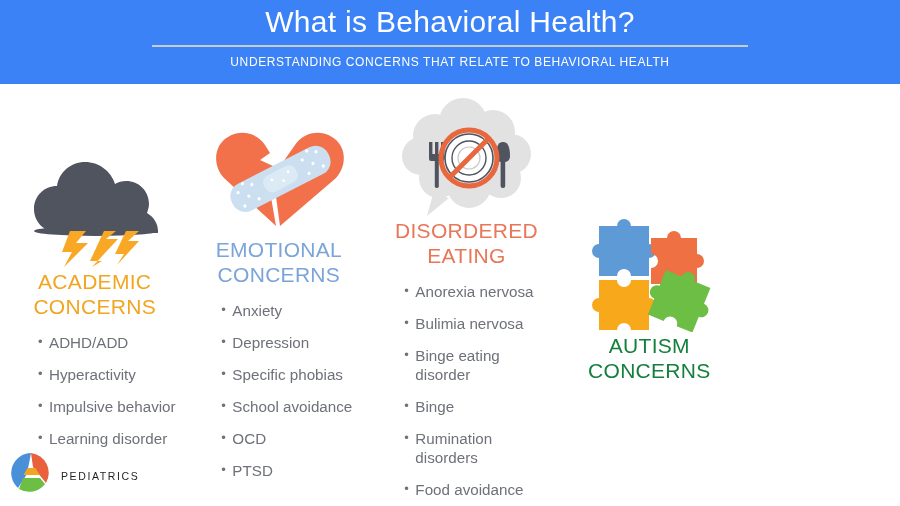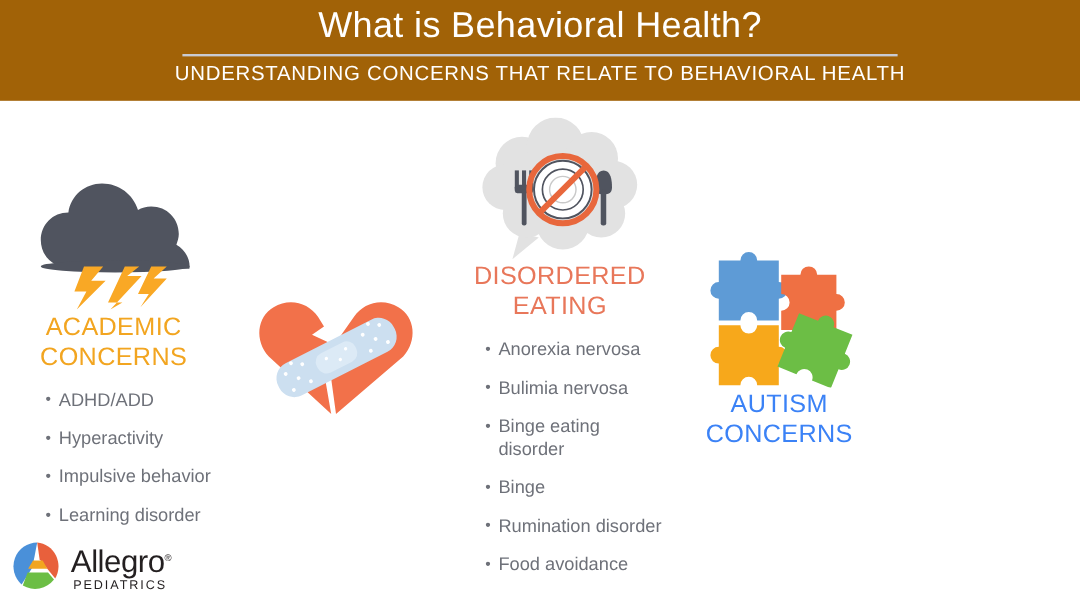--- a/index.html
+++ b/index.html
@@ -12,21 +12,21 @@
     height: 506px;
     font-family: "Liberation Sans", sans-serif;
     overflow: hidden;
     position: relative;
   }
 
   
   .header {
     width: 900px;
     height: 84px;
-    background: #a16207;
+    background: #3b82f6;
     position: relative;
     box-sizing: border-box;
     display: flex;
     flex-direction: column;
     align-items: center;
     justify-content: flex-start;
     padding-top: 2px;
   }
   .header-title {
     color: #ffffff;
@@ -38,21 +38,21 @@
     white-space: nowrap;
   }
   .header-rule {
     width: 596px;
     height: 2px;
     background: #c9cbd2;
     margin: 3px 0 6px 0;
   }
   .header-subtitle {
     color: #ffffff;
-    font-size: 17px;
+    font-size: 12px;
     font-weight: 400;
     letter-spacing: 0.6px;
     line-height: 18px;
     white-space: nowrap;
     margin: 0;
   }
 
   
   .columns {
     display: flex;
@@ -86,21 +86,21 @@
     font-size: 21px;
     line-height: 25px;
     letter-spacing: 0.3px;
     font-weight: 400;
     margin: 0 0 14px 0;
     text-transform: uppercase;
   }
   .col-0 .col-heading { color: #f2a520; padding-right: 14px; }
   .col-1 .col-heading { color: #7ba4d9; padding-right: 18px; }
   .col-2 .col-heading { color: #e8775a; padding-right: 16px; }
-  .col-3 .col-heading { color: #3b82f6; padding-right: 14px; }
+  .col-3 .col-heading { color: #15803d; padding-right: 14px; }
 
   .bullets {
     list-style: none;
     margin: 12px;
     padding: 0;
   }
   .bullets li {
     color: #6e7179;
     font-size: 15.2px;
     line-height: 19px;
@@ -208,20 +208,29 @@
               <circle cx="114" cy="51" r="1.6"></circle>
             <circle cx="114" cy="67" r="1.6"></circle>
               <circle cx="106" cy="46" r="1.6"></circle>
             <circle cx="62" cy="56" r="1.4"></circle>
               <circle cx="72" cy="62" r="1.4"></circle>
             <circle cx="80" cy="56" r="1.4"></circle>
           </g>
         </g>
       </svg>
     </div>
+    <div class="col-heading">EMOTIONAL CONCERNS</div>
+    <ul class="bullets">
+      <li>Anxiety</li>
+      <li>Depression</li>
+      <li>Specific phobias</li>
+      <li>School avoidance</li>
+      <li>OCD</li>
+      <li>PTSD</li>
+    </ul>
   </div>
 
   <div class="col col-2">
     <div class="icon-wrap">
       <svg width="148" height="118" viewBox="0 0 148 118" aria-hidden="true">
         <g fill="#e2e2e2">
           <path d="M40 96 L34 118 L56 100 Z"></path>
           <circle cx="42" cy="38" r="22"></circle>
           <circle cx="70" cy="24" r="24"></circle>
           <circle cx="100" cy="34" r="22"></circle>
@@ -247,21 +256,21 @@
         <circle cx="76" cy="60" r="28" fill="none" stroke="#e8673c" stroke-width="5"></circle>
         <line x1="57" y1="79" x2="95" y2="41" stroke="#e8673c" stroke-width="5"></line>
       </svg>
     </div>
     <div class="col-heading">DISORDERED EATING</div>
     <ul class="bullets">
       <li>Anorexia nervosa</li>
       <li>Bulimia nervosa</li>
       <li>Binge eating disorder</li>
       <li>Binge</li>
-      <li>Rumination disorder</li>
+      <li>Rumination disorders</li>
       <li>Food avoidance</li>
     </ul>
   </div>
 
   <div class="col col-3">
     <div class="icon-wrap">
       <svg width="136" height="120" viewBox="0 0 136 120" aria-hidden="true">
 
         <path d="M18 14 h18 a7 7 0 1 1 14 0 h18 v18 a7 7 0 1 1 0 14 v18 H50 a7 7 0 1 0 -14 0 H18 V46
                  a7 7 0 1 1 0 -14 Z" fill="#5e9bd6"></path>
@@ -285,16 +294,15 @@
 <div class="logo">
   <span>
     <svg width="42" height="42" viewBox="0 0 42 42" aria-hidden="true">
       <path d="M21 1 A20 20 0 0 0 8 36 L17 22 Z" fill="#4a90d9"></path>
       <path d="M21 1 A20 20 0 0 1 36 31 L23 15 Z" fill="#e8603c"></path>
       <path d="M17.5 16 h8 l4 7 h-16 Z" fill="#f2a520"></path>
       <path d="M9 37 A20 20 0 0 0 35 32 L30 26 H13 Z" fill="#6cbe45"></path>
     </svg>
   </span>
   <span class="logo-text">
-    <span class="logo-name"><span>Allegro</span><span class="logo-reg">®</span></span>
     <span class="logo-sub">PEDIATRICS</span>
   </span>
 </div>
 
 </body></html>

